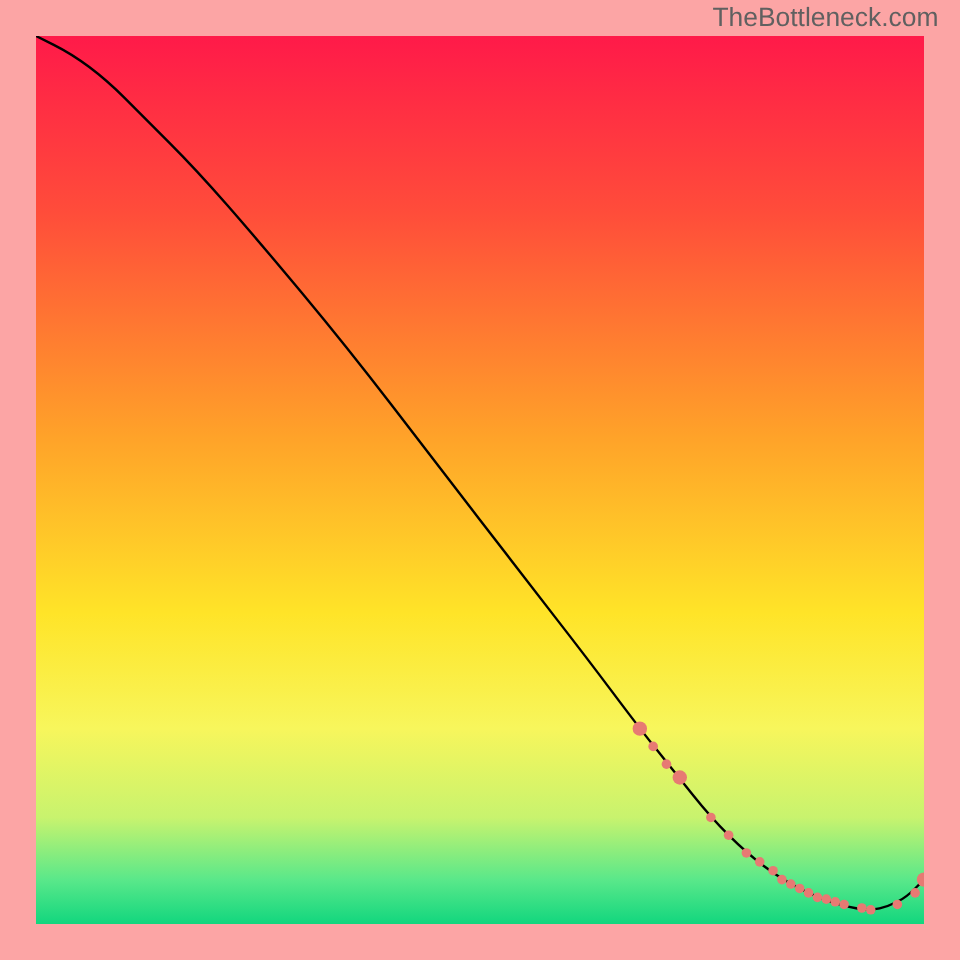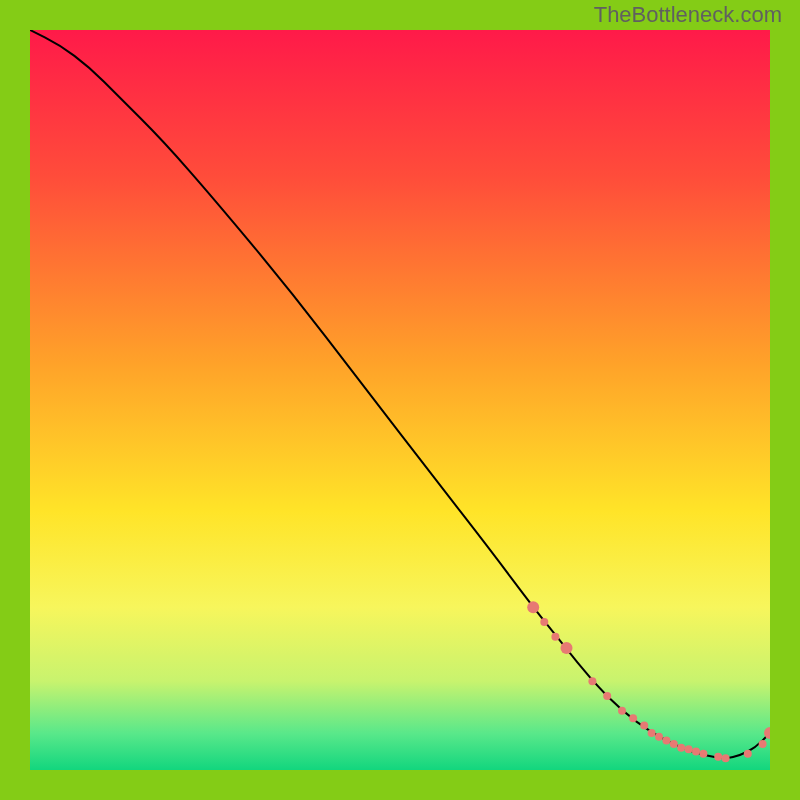--- a/index.html
+++ b/index.html
@@ -8,21 +8,21 @@
     background: #000;
     width: 800px;
     height: 800px;
     overflow: hidden;
     position: relative;
     font-family: Arial, Helvetica, sans-serif;
   }
   .outer {
     width: 800px;
     height: 800px;
-    background: #84cc16;
+    background: #fca5a5;
     position: relative;
     text-decoration: underline;
   }
   .watermark {
     position: absolute;
     top: 2px;
     right: 18px;
     color: #606060;
     font-size: 22px;
     font-weight: 500;

